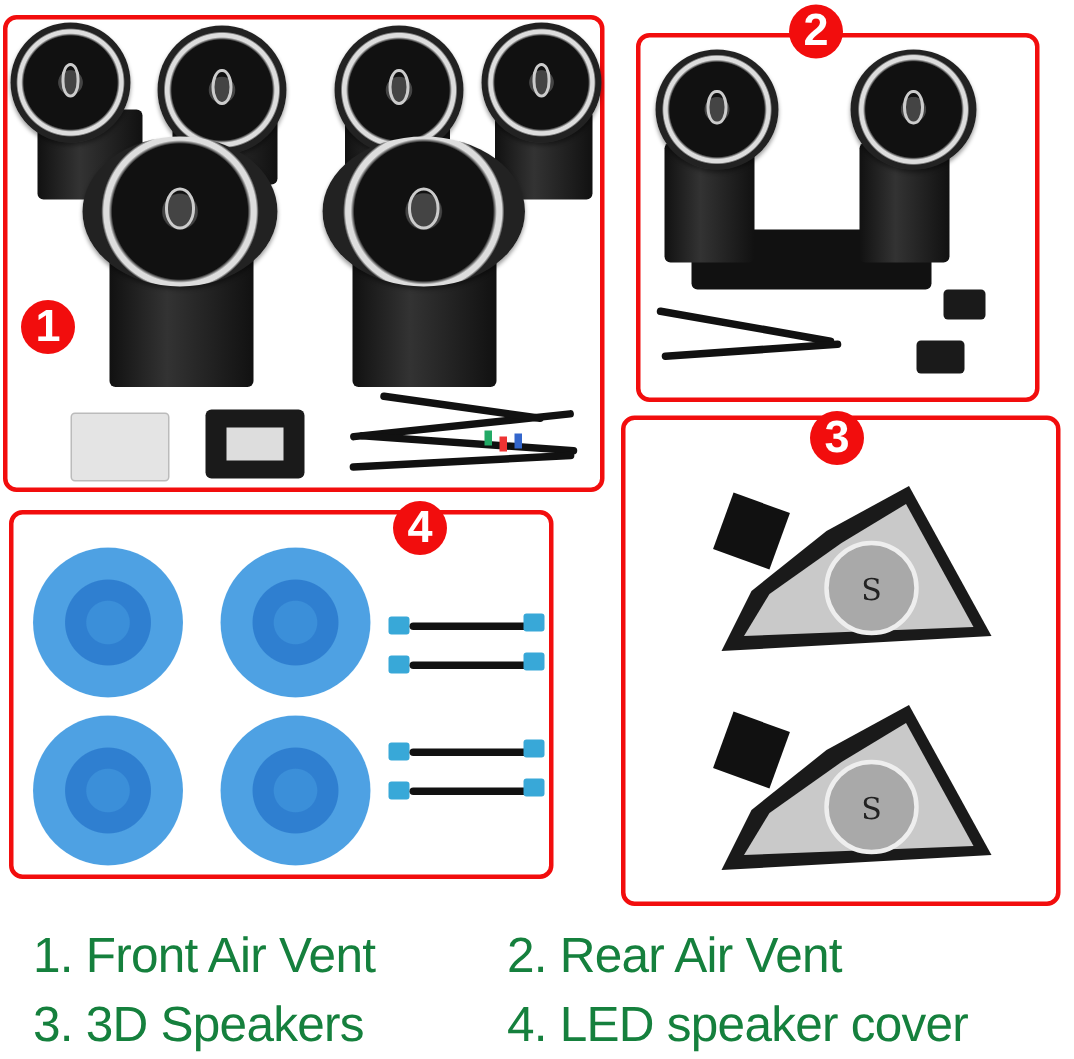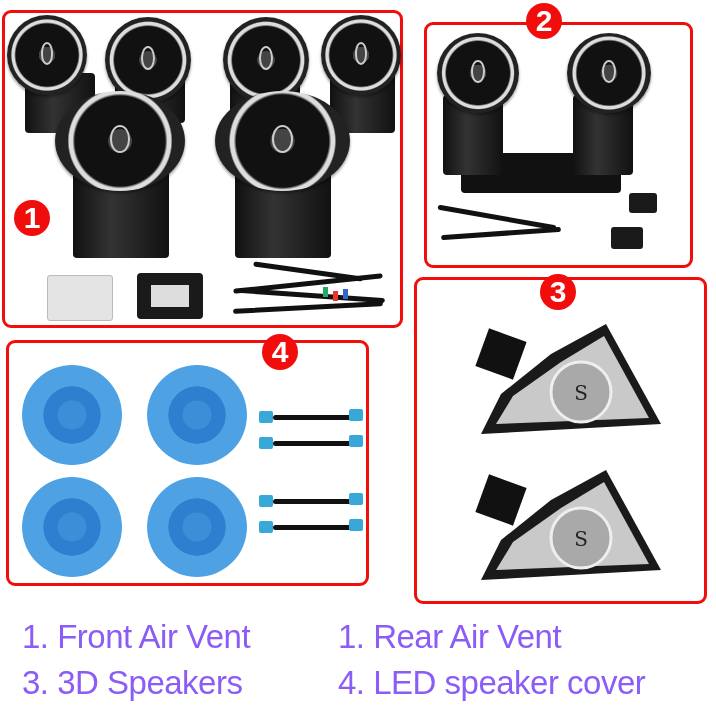--- a/index.html
+++ b/index.html
@@ -8,21 +8,21 @@
   .badge{position:absolute;width:36px;height:36px;border-radius:50%;background:#f20d0d;color:#fff;font-weight:bold;font-size:30px;line-height:36px;text-align:center;font-family:"Liberation Sans",sans-serif;}
   .abs{position:absolute;}
   
   .vent{position:absolute;border-radius:50%;background:radial-gradient(circle at 50% 50%,#444 0 14%,#111 15% 55%,#ddd 58% 62%,#222 64% 80%,#9a9a9a 82% 90%,#333 92%);box-shadow:0 2px 3px rgba(0,0,0,.4);}
   .vent::after{content:"";position:absolute;left:42%;top:34%;width:16%;height:28%;border:2px solid #ccc;border-radius:50%;box-sizing:border-box;}
   .vent-body{position:absolute;background:linear-gradient(90deg,#111,#333 40%,#111);border-radius:4px;}
   .speaker{position:absolute;border-radius:50%;background:radial-gradient(circle,#3b8fd9 0 20%,#2f7fd0 21% 40%,#4ea1e3 41% 70%,#8cc8f0 72% 84%,#bfe0f4 85% 88%,#222 90% 96%,#fff 97%);}
   .cable{position:absolute;height:5px;background:#111;border-radius:3px;}
   .conn{position:absolute;width:14px;height:12px;background:#38a8d8;border-radius:2px;}
   .tweeter{position:absolute;}
-  .caption{position:absolute;font-size:33px;color:#8b5cf6;letter-spacing:-0.5px;white-space:nowrap;}
+  .caption{position:absolute;font-size:33px;color:#15803d;letter-spacing:-0.5px;white-space:nowrap;}
 </style>
 </head>
 <body>
 
 <div class="box" style="left:2px;top:10px;width:401px;height:318px;">
   <div class="vent-body" style="left:20px;top:60px;width:70px;height:60px;"></div>
   <div class="vent" style="left:2px;top:2px;width:80px;height:80px;"></div>
   <div class="vent-body" style="left:110px;top:60px;width:70px;height:50px;"></div>
   <div class="vent" style="left:100px;top:4px;width:86px;height:86px;"></div>
   <div class="vent-body" style="left:225px;top:60px;width:70px;height:50px;"></div>
@@ -104,15 +104,15 @@
     </div>
   <div class="abs" style="left:250px;top:176px;width:108px;height:16px;">
       <div class="conn" style="left:0;top:2px;"></div>
       <div class="cable" style="left:14px;top:6px;width:80px;"></div>
       <div class="conn" style="left:90px;top:0;"></div>
     </div>
 </div>
 <div class="badge" style="left:262px;top:334px;">4</div>
 
 <div class="caption" style="left:22px;top:618px;">1. Front Air Vent</div>
-<div class="caption" style="left:338px;top:618px;">1. Rear Air Vent</div>
+<div class="caption" style="left:338px;top:618px;">2. Rear Air Vent</div>
 <div class="caption" style="left:22px;top:664px;text-align:center;">3. 3D Speakers</div>
 <div class="caption" style="left:338px;top:664px;">4. LED speaker cover</div>
 
 </body></html>

